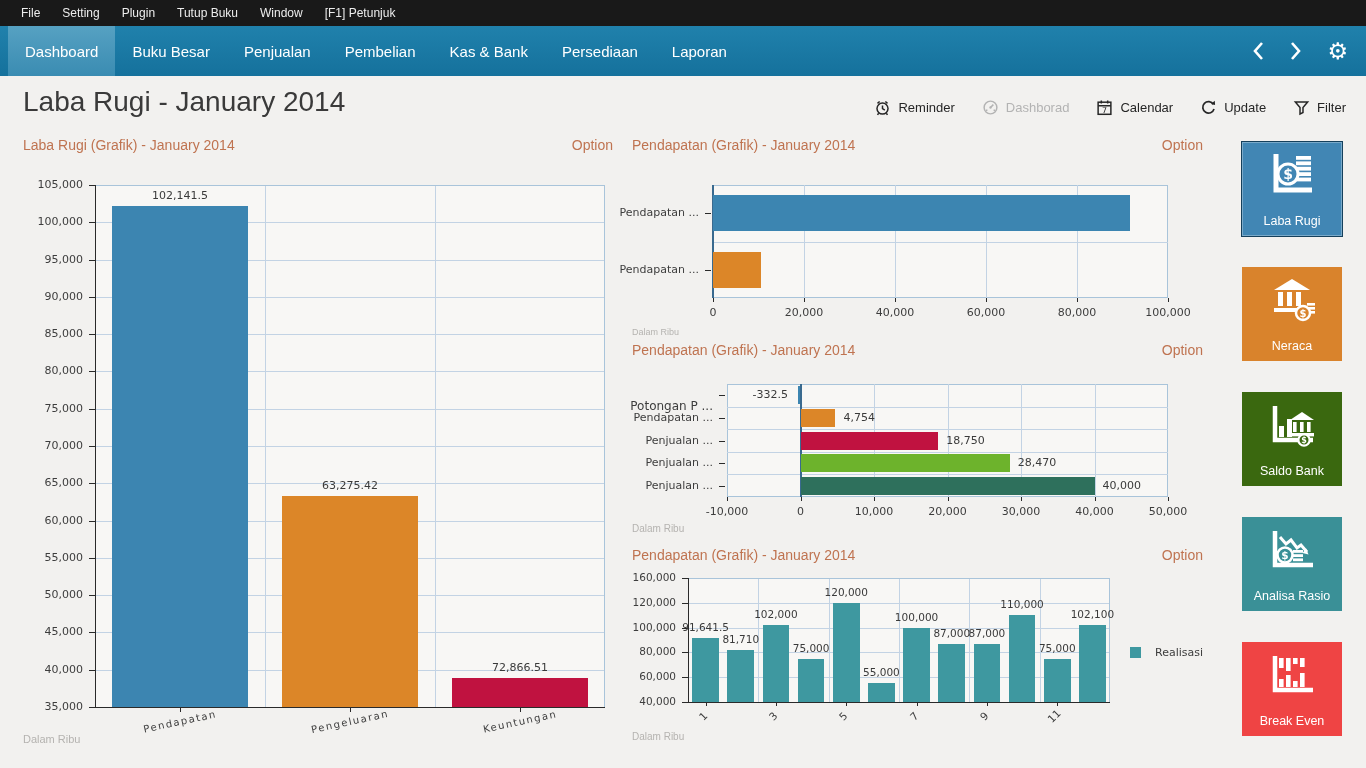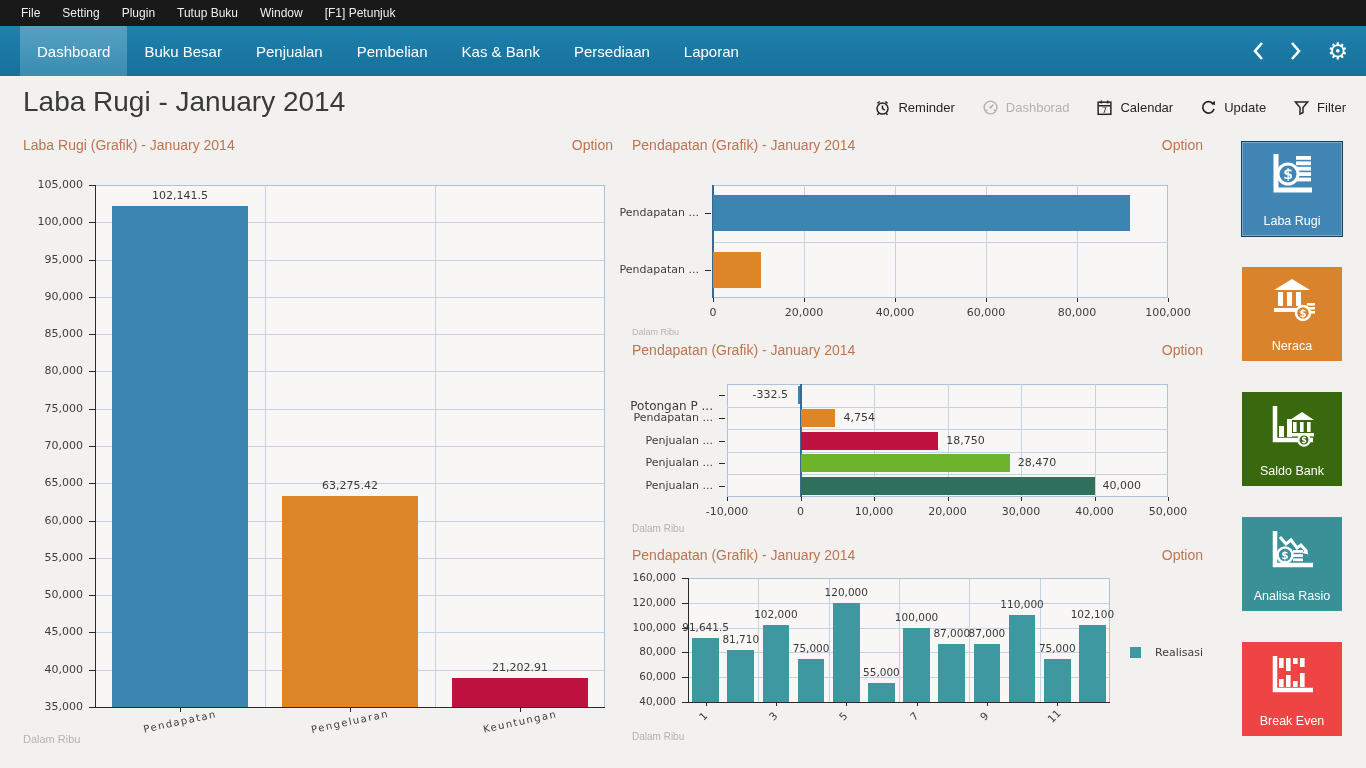--- a/index.html
+++ b/index.html
@@ -6,21 +6,21 @@
   body{width:1366px;height:768px;overflow:hidden;background:#f2f1ef;
        font-family:"Liberation Sans",sans-serif;position:relative}
 
   
   .menubar{position:absolute;top:0;left:0;width:100%;height:26px;background:#191919;
            display:flex;align-items:center;padding-left:10px;box-sizing:border-box}
   .menu-item{color:#ededed;font-size:12px;padding:0 11px;line-height:26px;cursor:default;white-space:nowrap}
 
   
   .navbar{position:absolute;top:26px;left:0;width:100%;height:50px;
-          background:linear-gradient(180deg,#2081ac,#15719c);display:flex;padding-left:20px;box-sizing:border-box}
+          background:linear-gradient(180deg,#2081ac,#15719c);display:flex;padding-left:8px;box-sizing:border-box}
   .nav-tab{color:#fff;font-size:15px;display:flex;align-items:center;padding:0 17px;cursor:pointer;white-space:nowrap}
   .nav-tab.active{background:linear-gradient(180deg,#56a1c2,#3a8cb2)}
   .nav-right{position:absolute;right:18px;top:26px;height:50px;display:flex;align-items:center;gap:24px}
   .nav-ic{display:flex;align-items:center;cursor:pointer}
   .gear-glyph{font-size:23px;color:#fff;line-height:1;font-family:"DejaVu Sans",sans-serif}
 
   
   .page-title{position:absolute;left:23px;top:86px;font-size:28px;color:#3a3a3a}
   .toolbar{position:absolute;right:20px;top:99px;display:flex;gap:27px;align-items:center}
   .tbtn{display:flex;align-items:center;gap:7px;font-size:13px;color:#262626;cursor:pointer;white-space:nowrap}
@@ -213,21 +213,21 @@
       <div class="pborder" style="left: 509px; top: 0px; width: 1px; height: 522px;"></div>
       <div class="bar" style="left: 17px; top: 21.3162px; width: 136px; height: 500.684px; background: rgb(60, 133, 177);"></div>
       <div class="val-label" style="left: 25px; top: 4.31624px; width: 120px; text-align: center; font-size: 11px;">102,141.5</div>
       <div class="tickmark" style="left: 85px; top: 522px; width: 1px; height: 5px;"></div>
       <div class="cat-label" style="left: 20px; top: 531px; width: 130px; text-align: center; font-size: 10px; letter-spacing: 1.5px; transform: rotate(-12deg);">Pendapatan</div>
       <div class="bar" style="left: 187px; top: 311.146px; width: 136px; height: 210.854px; background: rgb(220, 134, 40);"></div>
       <div class="val-label" style="left: 195px; top: 294.146px; width: 120px; text-align: center; font-size: 11px;">63,275.42</div>
       <div class="tickmark" style="left: 255px; top: 522px; width: 1px; height: 5px;"></div>
       <div class="cat-label" style="left: 190px; top: 531px; width: 130px; text-align: center; font-size: 10px; letter-spacing: 1.5px; transform: rotate(-12deg);">Pengeluaran</div>
       <div class="bar" style="left: 357px; top: 493.17px; width: 136px; height: 28.8299px; background: rgb(192, 18, 64);"></div>
-      <div class="val-label" style="left: 365px; top: 476.17px; width: 120px; text-align: center; font-size: 11px;">21,202.91</div>
+      <div class="val-label" style="left: 365px; top: 476.17px; width: 120px; text-align: center; font-size: 11px;">72,866.51</div>
       <div class="tickmark" style="left: 425px; top: 522px; width: 1px; height: 5px;"></div>
       <div class="cat-label" style="left: 360px; top: 531px; width: 130px; text-align: center; font-size: 10px; letter-spacing: 1.5px; transform: rotate(-12deg);">Keuntungan</div>
       <div class="axisline" style="left: 0px; top: 0px; width: 1px; height: 523px;"></div>
       <div class="axisline" style="left: 0px; top: 521.5px; width: 510px; height: 1.5px;"></div>
     </div>
   <div class="footnote">Dalam Ribu</div>
 </div>
 
 <div class="chart" id="chartA">
   <div class="chart-head">

